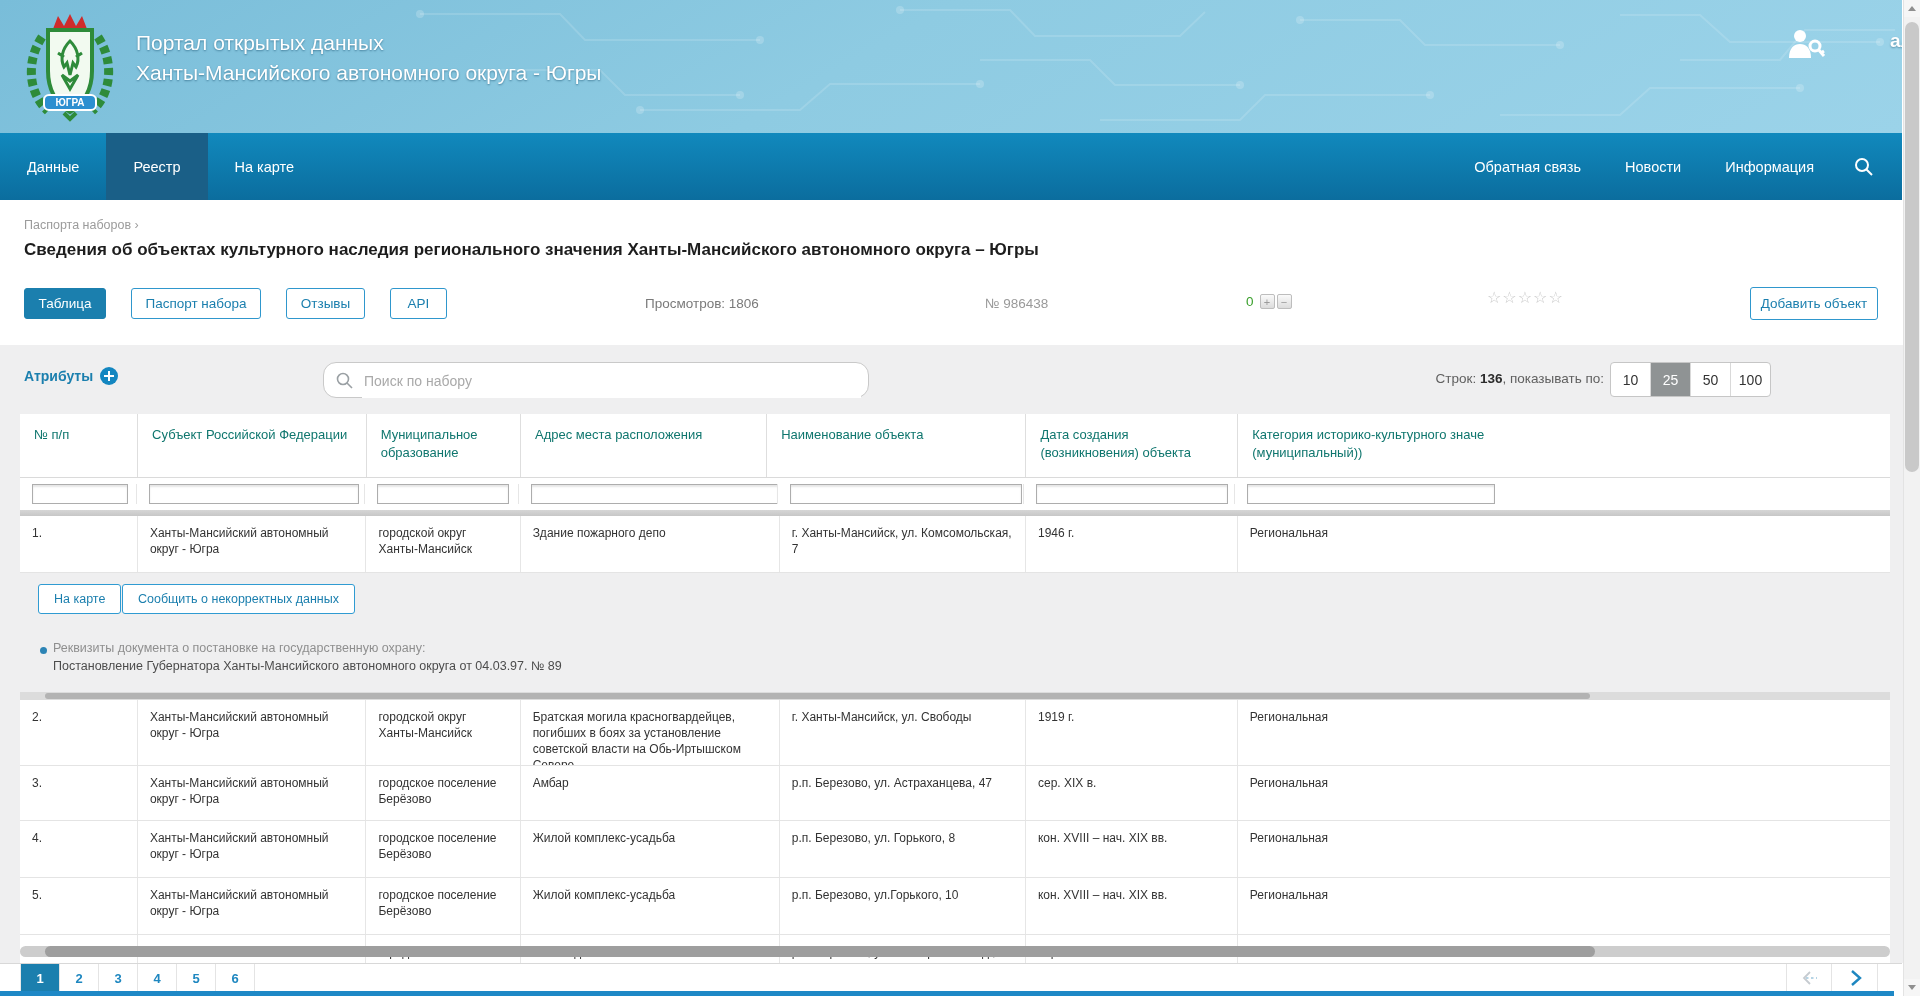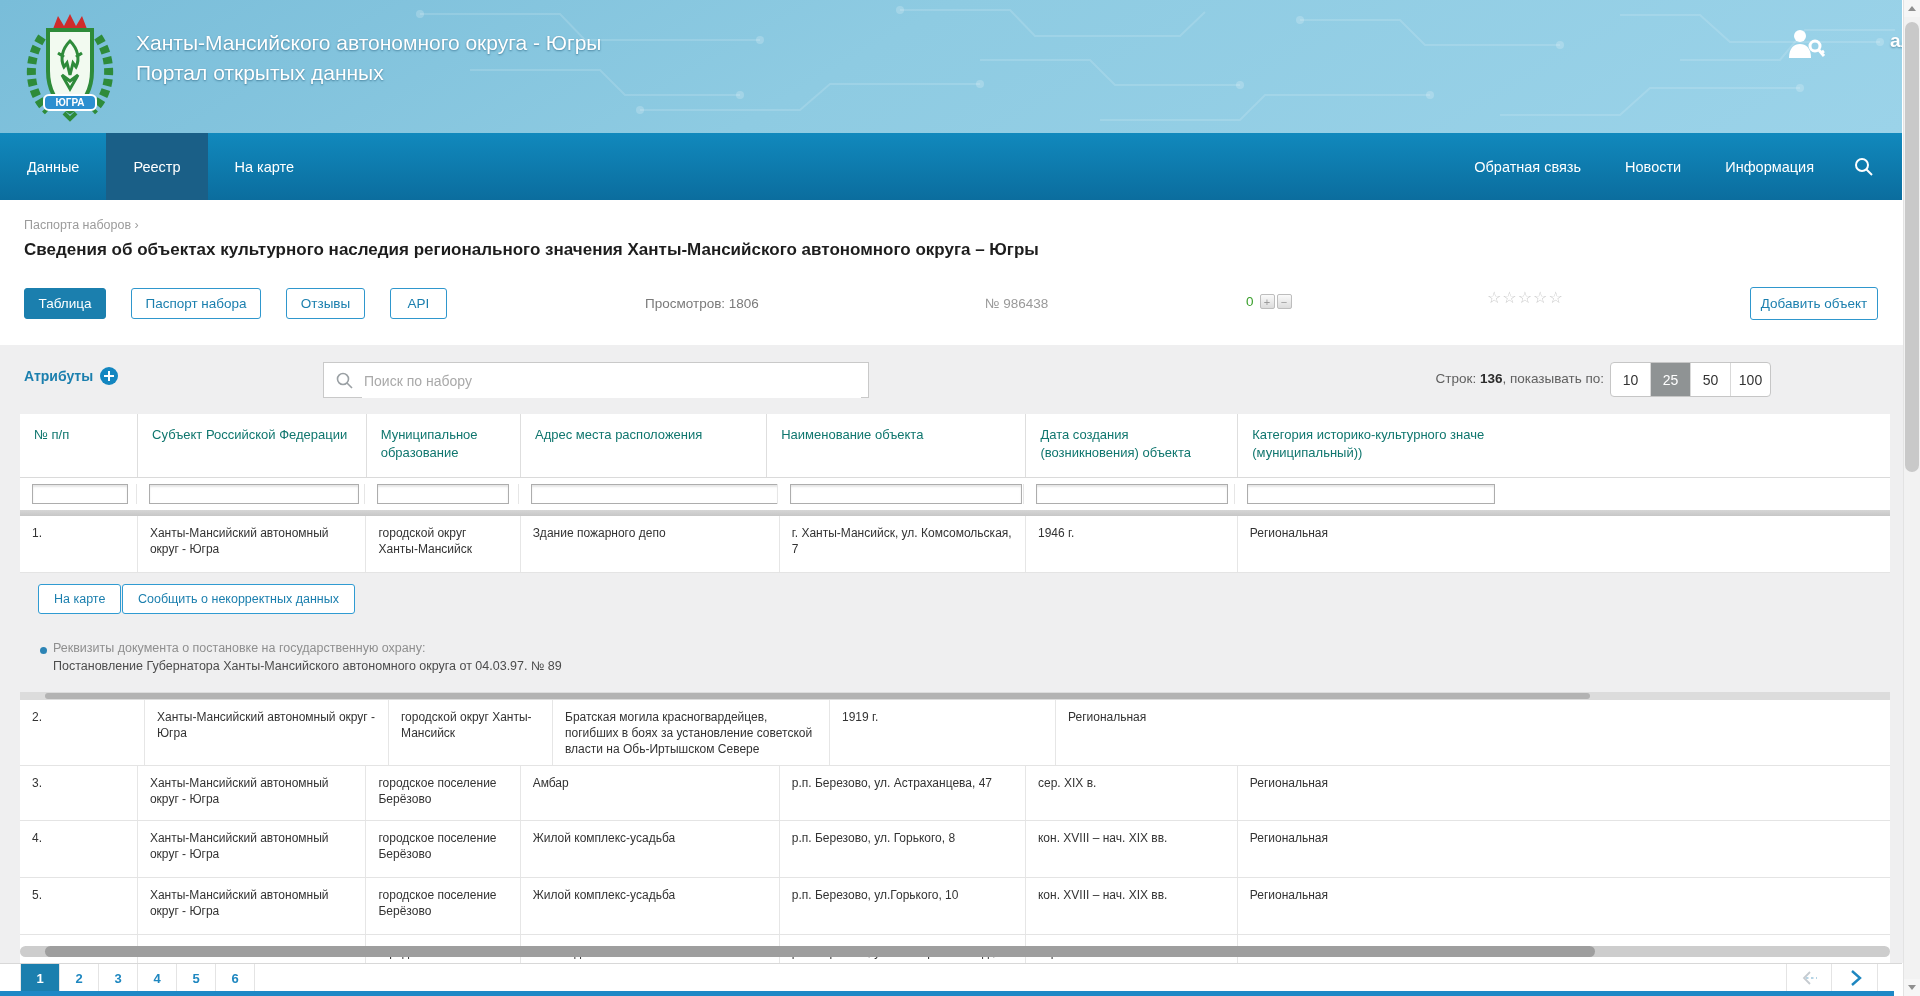--- a/index.html
+++ b/index.html
@@ -53,21 +53,21 @@
 
   
   .gray-section{position:absolute;left:0;top:345px;width:1902px;height:618px;background:#efeff0;padding-left:40px;}
   .attributes{position:absolute;left:24px;top:22px;display:flex;align-items:center;cursor:pointer;}
   .attributes .lbl{color:#1b7fae;font-weight:bold;font-size:14px;margin-right:7px;}
   .plus-icon{width:18px;height:18px;border-radius:50%;background:#1386c0;position:relative;}
   .plus-icon:before,.plus-icon:after{content:"";position:absolute;background:#fff;}
   .plus-icon:before{left:4px;top:8px;width:10px;height:2px;}
   .plus-icon:after{left:8px;top:4px;width:2px;height:10px;}
   .search-box{position:absolute;left:323px;top:17px;width:546px;height:36px;box-sizing:border-box;
-              background:#fff;border:1px solid #c9c9c9;border-radius:0;}
+              background:#fff;border:1px solid #c9c9c9;border-radius:13px;}
   .search-box input{position:absolute;left:38px;top:1px;width:495px;height:32px;border:none;outline:none;
                     font-size:14px;color:#444;font-family:"Liberation Sans",sans-serif;}
   .search-box input::placeholder{color:#a9a9a9;}
   .search-glyph{position:absolute;left:12px;top:9px;}
   .rows-info{position:absolute;left:1402px;top:26px;width:202px;font-size:13.5px;color:#606060;text-align:right;white-space:nowrap;}
   .rows-info b{color:#2b2b2b;}
   .size-group{position:absolute;left:1610px;top:17px;height:35px;display:flex;box-sizing:border-box;
               border:1px solid #c6c6c6;border-radius:4px;overflow:hidden;background:#fff;}
   .size{width:39px;display:flex;align-items:center;justify-content:center;font-size:14px;color:#333;
         border-right:1px solid #d9d9d9;cursor:pointer;}
@@ -168,22 +168,22 @@
       <path d="M78,28 C94,52 92,84 72,102" stroke="#2e8b3a" stroke-width="9" fill="none" stroke-dasharray="7,4"></path>
       <path d="M33,20 L38,7 L44,17 L50,5 L56,17 L62,7 L67,20 Z" fill="#cf2b2b"></path>
       <path d="M28,21 L72,21 L72,62 C72,84 61,96 50,103 C39,96 28,84 28,62 Z" fill="#f2faf0" stroke="#2e8b3a" stroke-width="4"></path>
       <path d="M50,32 C42,40 40,50 44,58 L47,54 L50,66 L53,54 L56,58 C60,50 58,40 50,32 Z M38,44 L44,48 M62,44 L56,48 M42,66 L50,72 L58,66 L50,80 Z" fill="none" stroke="#2e8b3a" stroke-width="3"></path>
       <rect x="24" y="86" width="52" height="15" rx="5" fill="#2b8fd0" stroke="#ffffff" stroke-width="2"></rect>
       <text x="50" y="97" text-anchor="middle" font-size="10" font-weight="bold" fill="#ffffff" font-family="Liberation Sans, sans-serif">ЮГРА</text>
       <path d="M44,104 L50,110 L56,104" stroke="#2e8b3a" stroke-width="4" fill="none"></path>
     </svg>
 
     <div class="site-title">
+      <div>Портал открытых данных</div>
       <div>Ханты-Мансийского автономного округа - Югры</div>
-      <div>Портал открытых данных</div>
     </div>
 
     <svg class="hdr-login" viewBox="0 0 40 32">
       <circle cx="14" cy="8" r="6" fill="#ffffff"></circle>
       <path d="M3,30 C3,20 8,16 14,16 C20,16 25,20 25,30 Z" fill="#ffffff"></path>
       <circle cx="29" cy="18" r="5" fill="none" stroke="#ffffff" stroke-width="3"></circle>
       <path d="M32,21 L38,28 M35,25 L38,23" stroke="#ffffff" stroke-width="3" fill="none"></path>
     </svg>
     <div class="hdr-font">аА</div>
   </div>
@@ -309,20 +309,21 @@
 
       <div class="hbar2">
         <div class="thumb"></div>
       </div>
 
       <div class="trow drow r2">
         <div class="cell c1">2.</div>
         <div class="cell c2">Ханты-Мансийский автономный округ - Югра</div>
         <div class="cell c3">городской округ Ханты-Мансийск</div>
         <div class="cell c4">Братская могила красногвардейцев, погибших в боях за установление советской власти на Обь-Иртышском Севере</div>
+        <div class="cell c5">г. Ханты-Мансийск, ул. Свободы</div>
         <div class="cell c6">1919 г.</div>
         <div class="cell c7">Региональная</div>
       </div>
 
       <div class="trow drow r3">
         <div class="cell c1">3.</div>
         <div class="cell c2">Ханты-Мансийский автономный округ - Югра</div>
         <div class="cell c3">городское поселение Берёзово</div>
         <div class="cell c4">Амбар</div>
         <div class="cell c5">р.п. Березово, ул. Астраханцева, 47</div>

